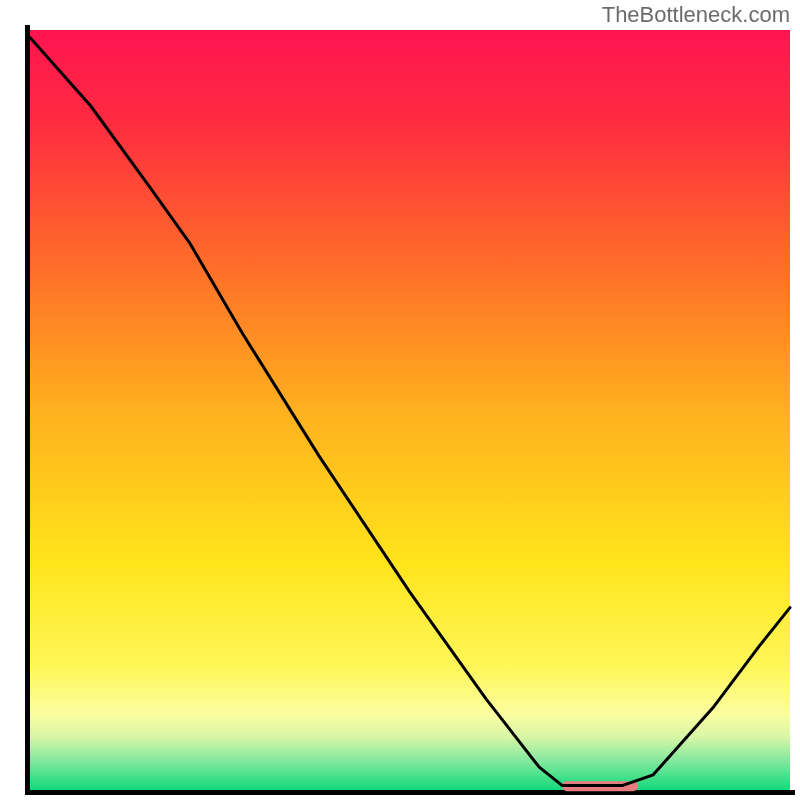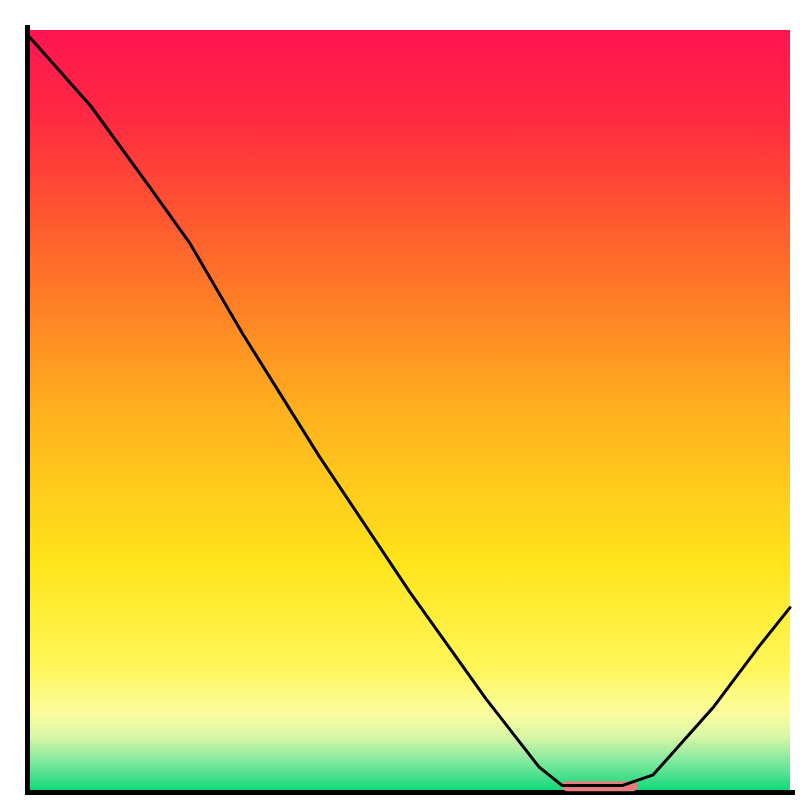--- a/index.html
+++ b/index.html
@@ -29,20 +29,21 @@
     position: absolute;
     left: 0;
     top: 0;
   }
 </style>
 </head>
 <body>
 
 <div class="frame">
 
+  <div class="watermark">TheBottleneck.com</div>
 
   <svg class="chart" width="800" height="800" viewBox="0 0 800 800">
     <defs>
       <linearGradient id="bg-grad" x1="0" y1="0" x2="0" y2="1">
           <stop offset="0%" stop-color="#ff1450"></stop>
           <stop offset="12%" stop-color="#ff2b41"></stop>
           <stop offset="30%" stop-color="#ff6a2a"></stop>
           <stop offset="50%" stop-color="#ffb01e"></stop>
           <stop offset="70%" stop-color="#ffe41a"></stop>
           <stop offset="84%" stop-color="#fff75a"></stop>

